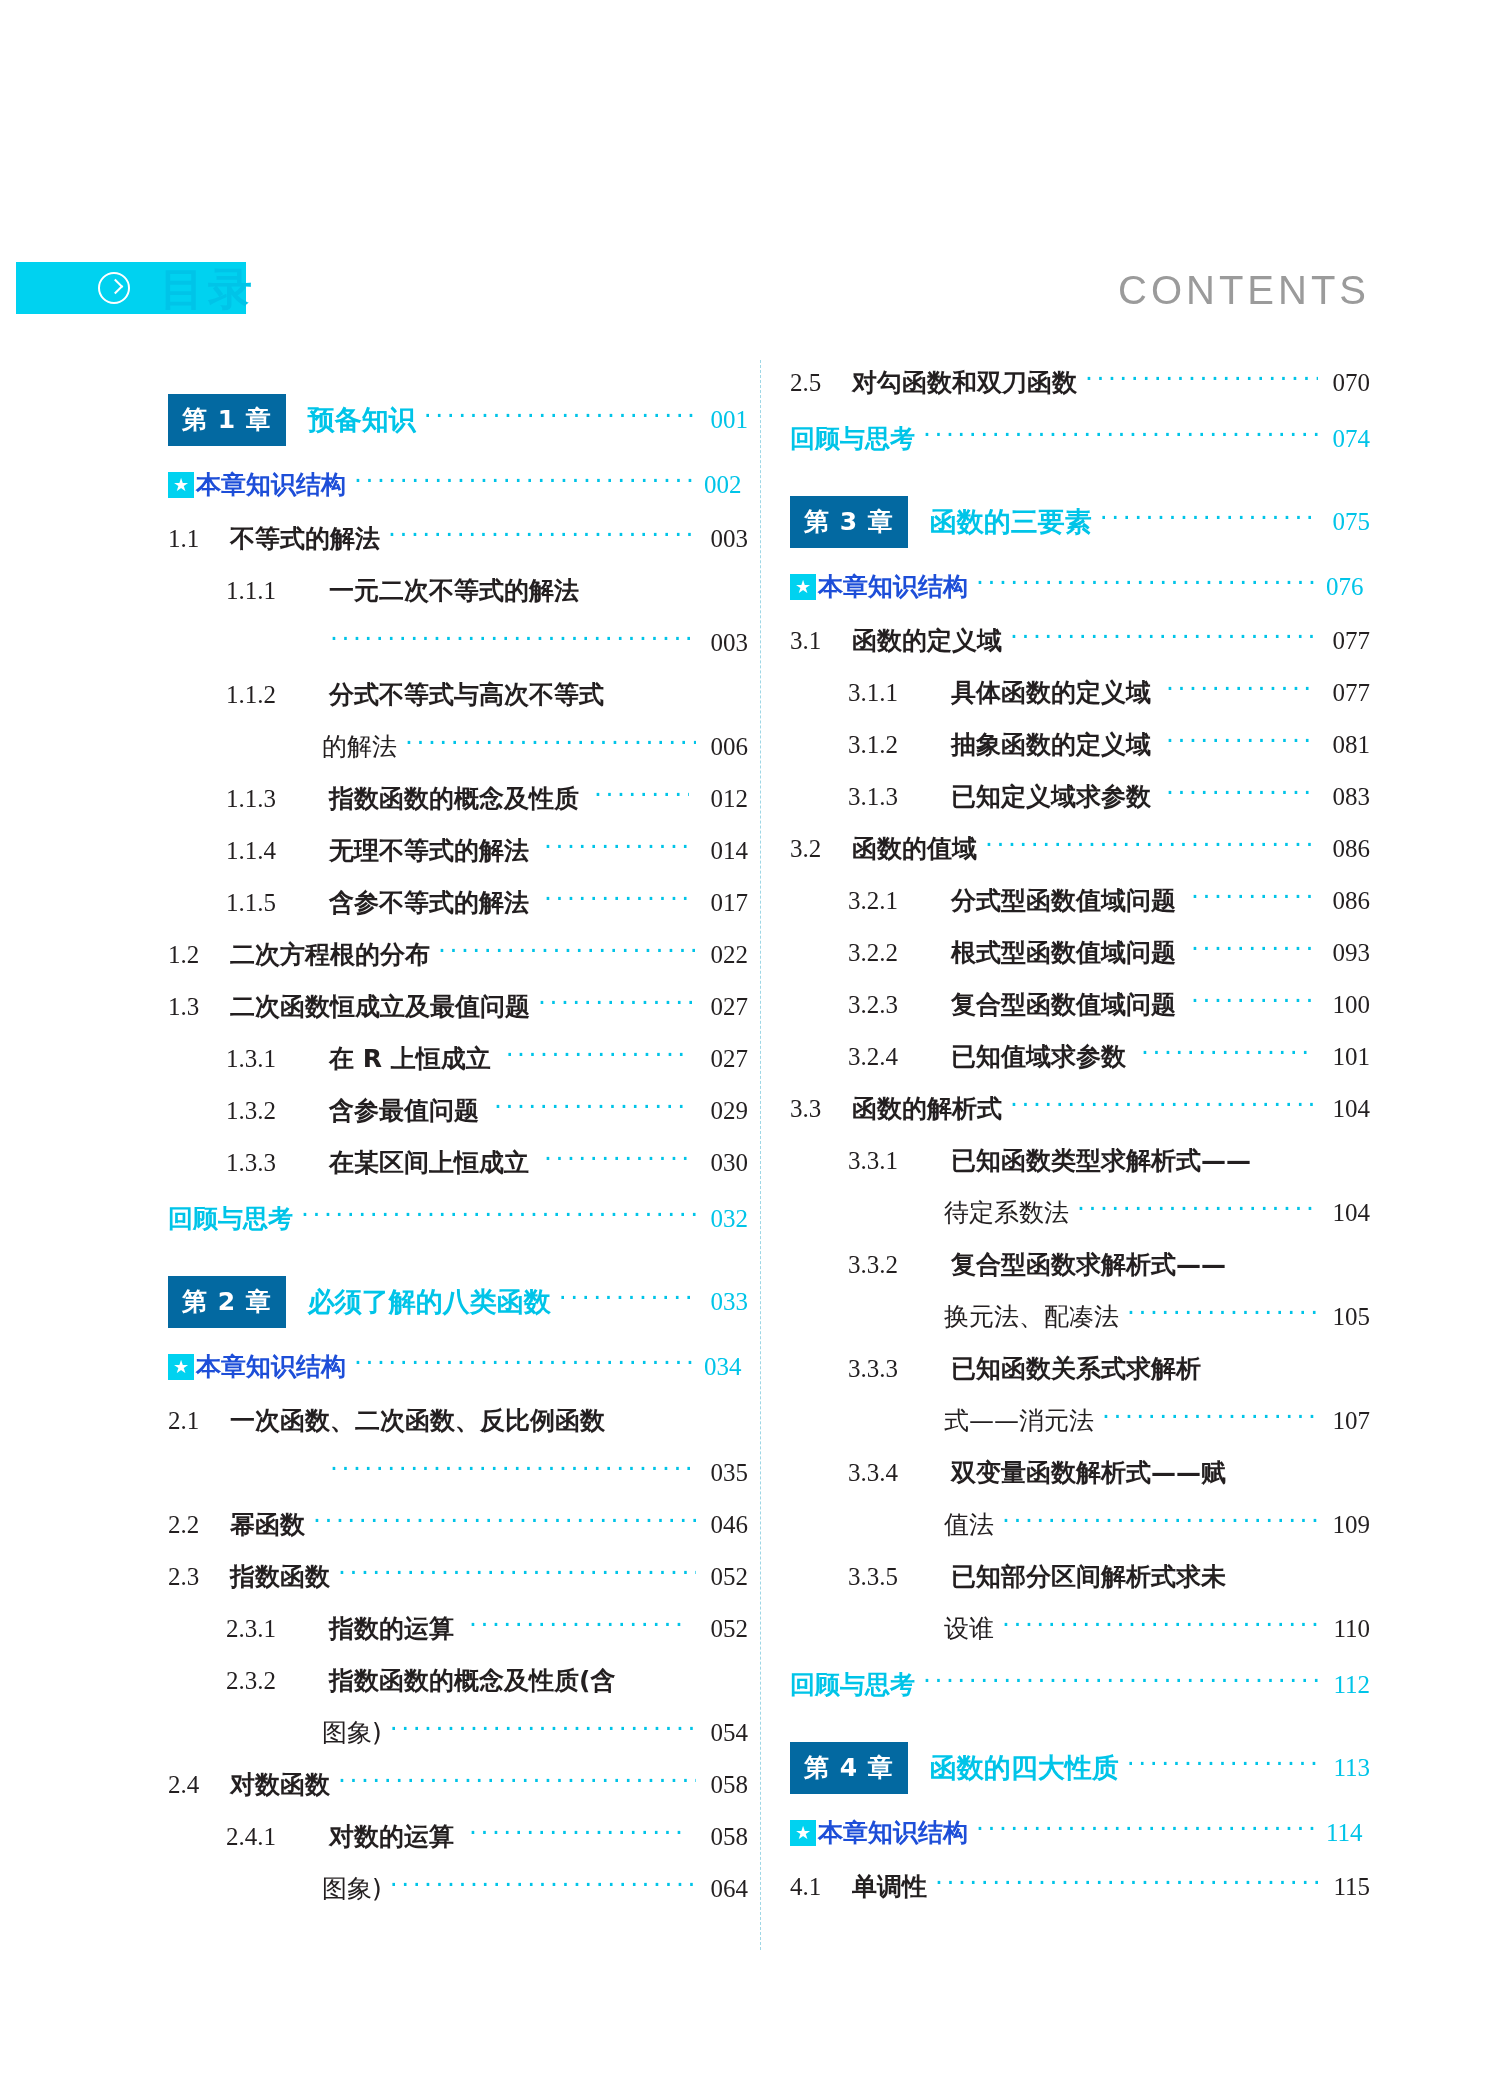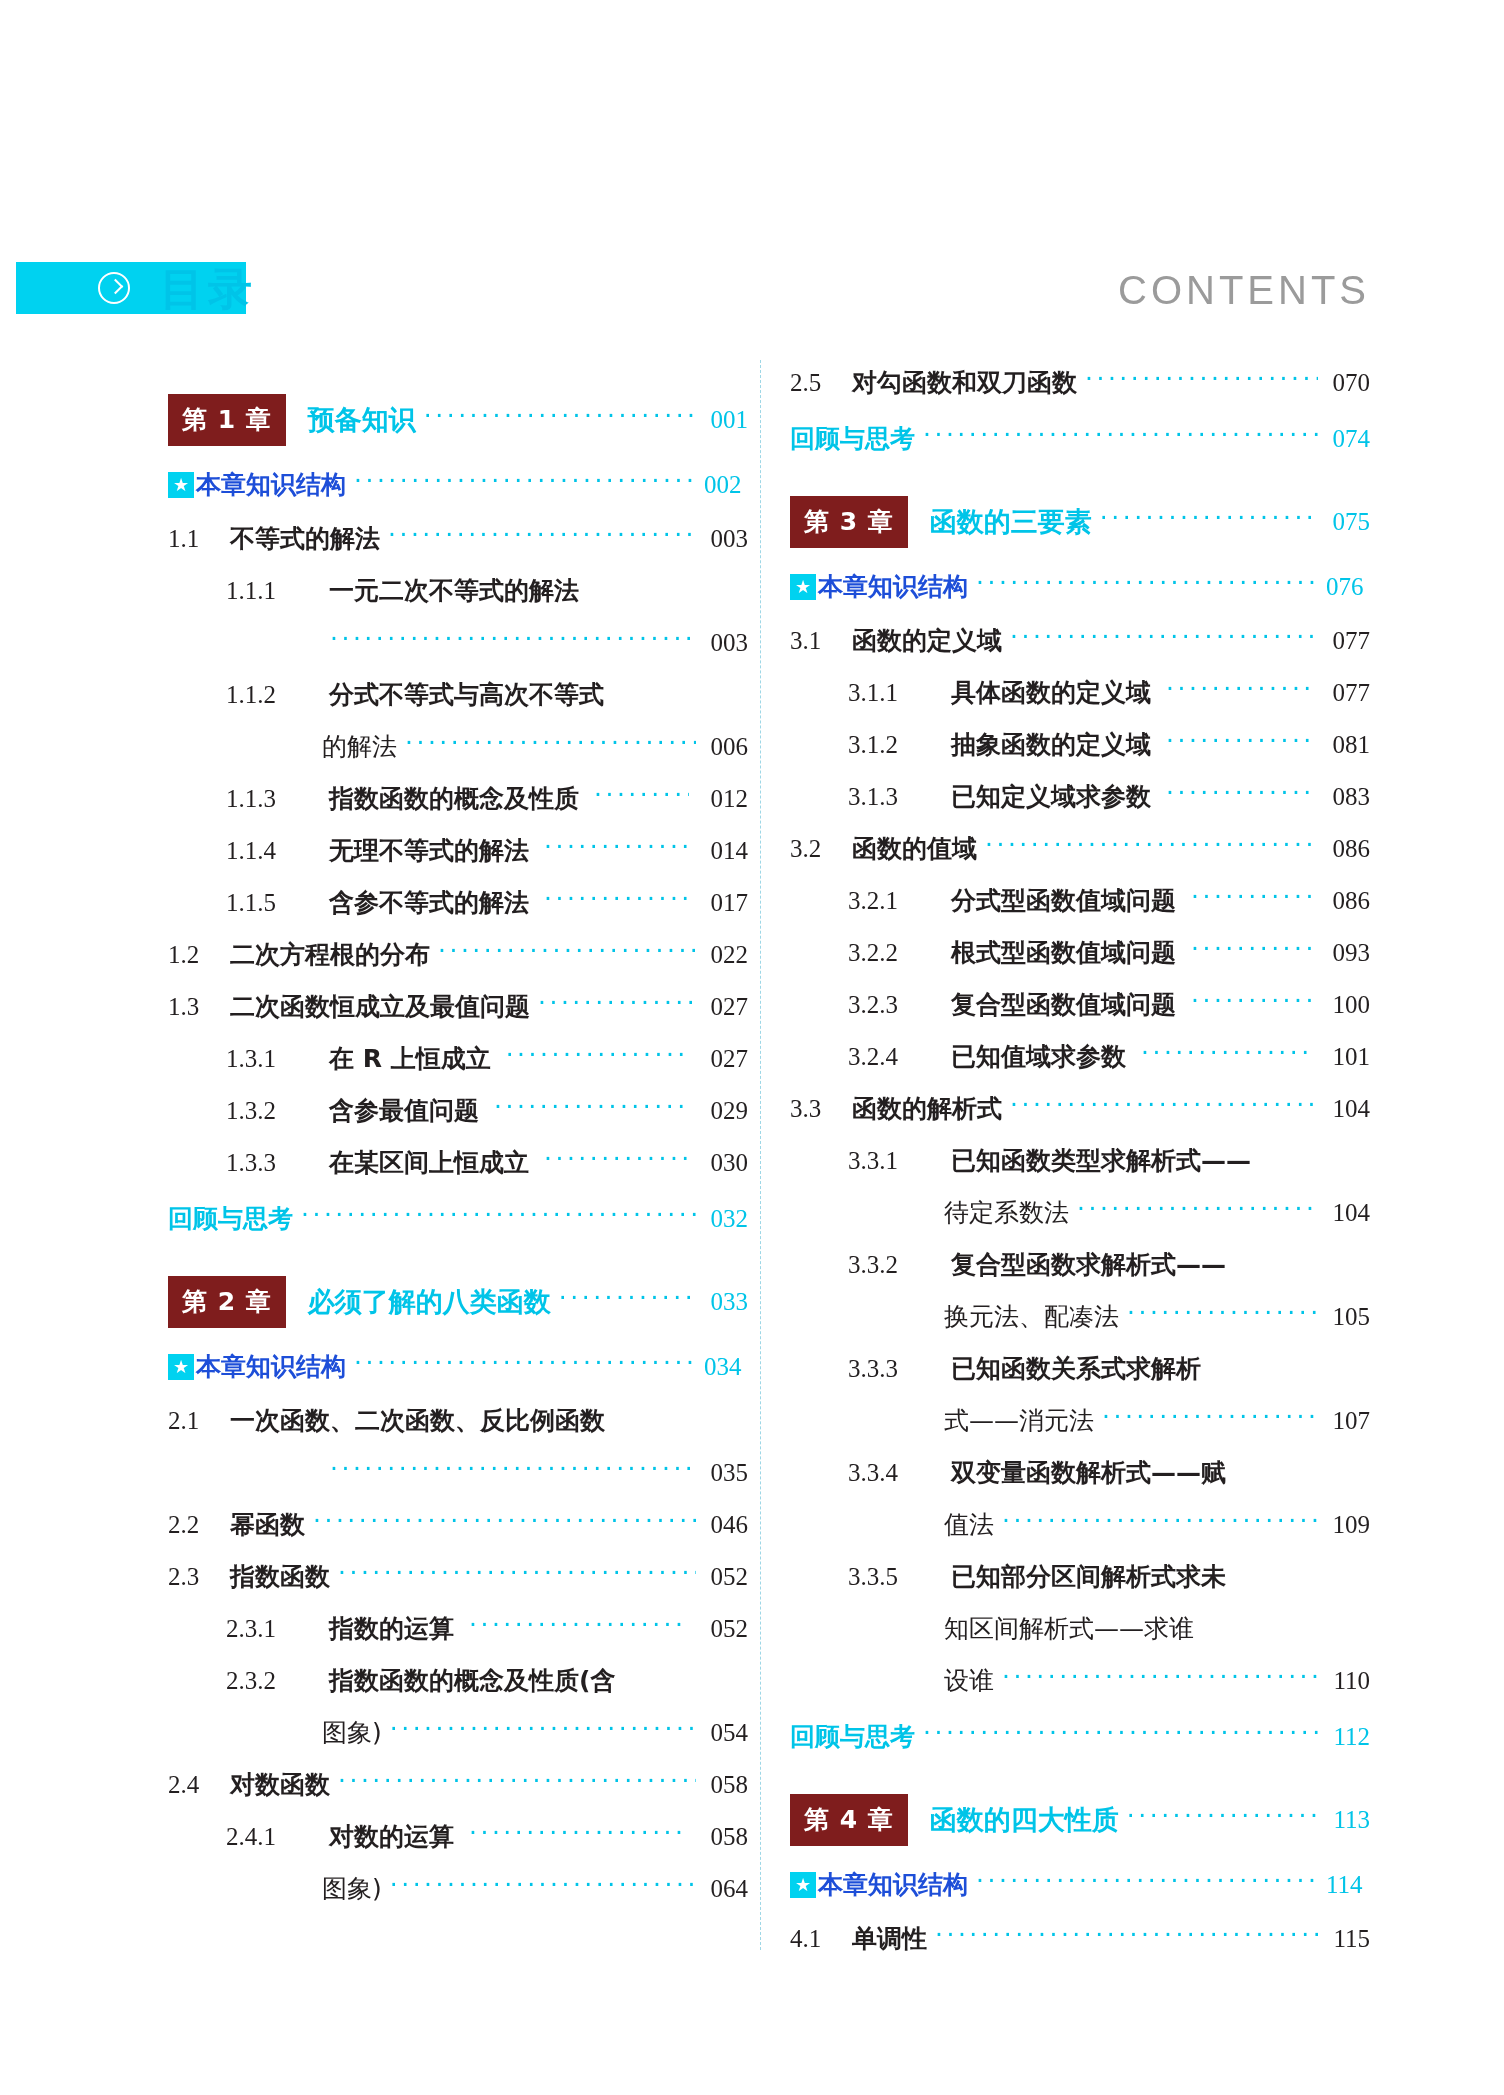--- a/index.html
+++ b/index.html
@@ -140,21 +140,21 @@
   
   .chapter {
     display: flex;
     align-items: center;
     margin-top: 34px;
     margin-bottom: 10px;
     line-height: 44px;
   }
   .chap-badge {
     flex: 0 0 auto;
-    background: #7f1d1d;
+    background: #0369a1;
     color: #ffffff;
     font-size: 25px;
     font-weight: bold;
     padding: 4px 14px;
     letter-spacing: 1px;
     white-space: nowrap;
   }
   .chap-title {
     flex: 0 0 auto;
     color: #00c4e8;
@@ -552,26 +552,20 @@
       <span class="page">109</span>
     </div>
     <div class="row lvl2">
       <span class="num">3.3.5</span>
       <span class="txt">已知部分区间解析式求未</span>
       <span class="dots"></span>
       <span class="page"></span>
     </div>
     <div class="row lvl2cont">
       <span class="num">3.3.5</span>
-      <span class="txt">知区间解析式——求谁</span>
-      <span class="dots"></span>
-      <span class="page"></span>
-    </div>
-    <div class="row lvl2cont">
-      <span class="num">3.3.5</span>
       <span class="txt">设谁</span>
       <span class="dots">····································</span>
       <span class="page">110</span>
     </div>
     <div class="review">
       <span class="review-title">回顾与思考</span>
       <span class="chap-dots">····································</span>
       <span class="review-page">112</span>
     </div>
     <div class="chapter">

